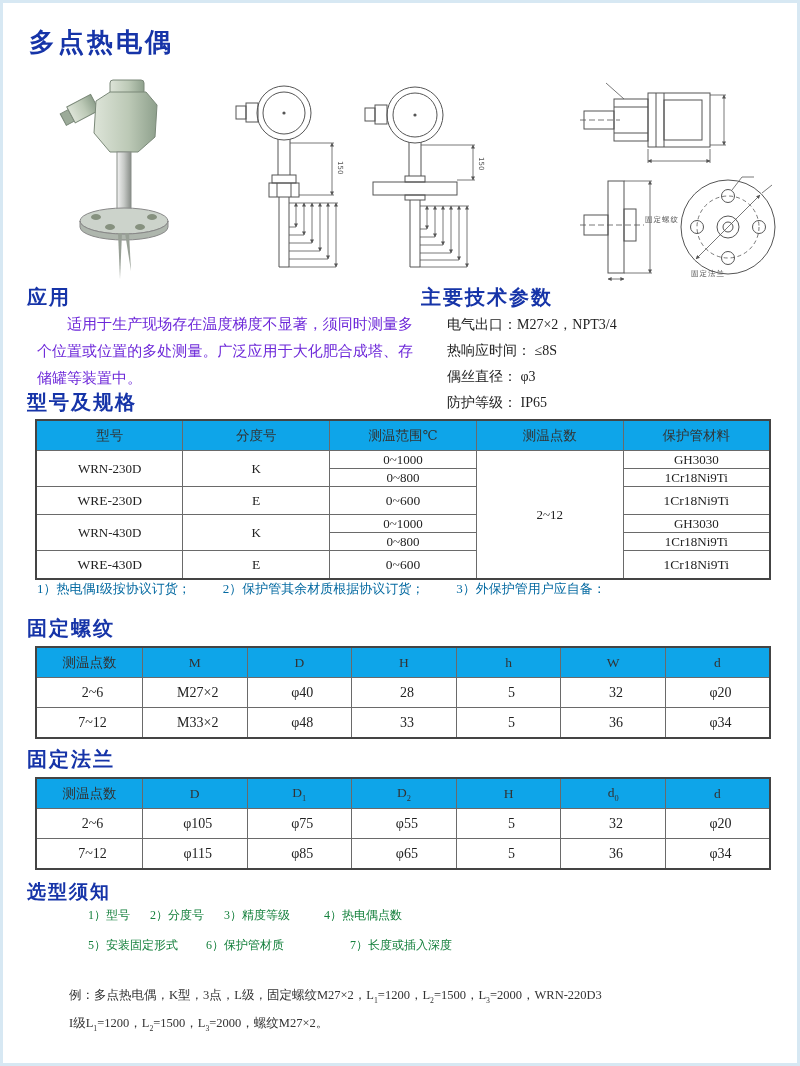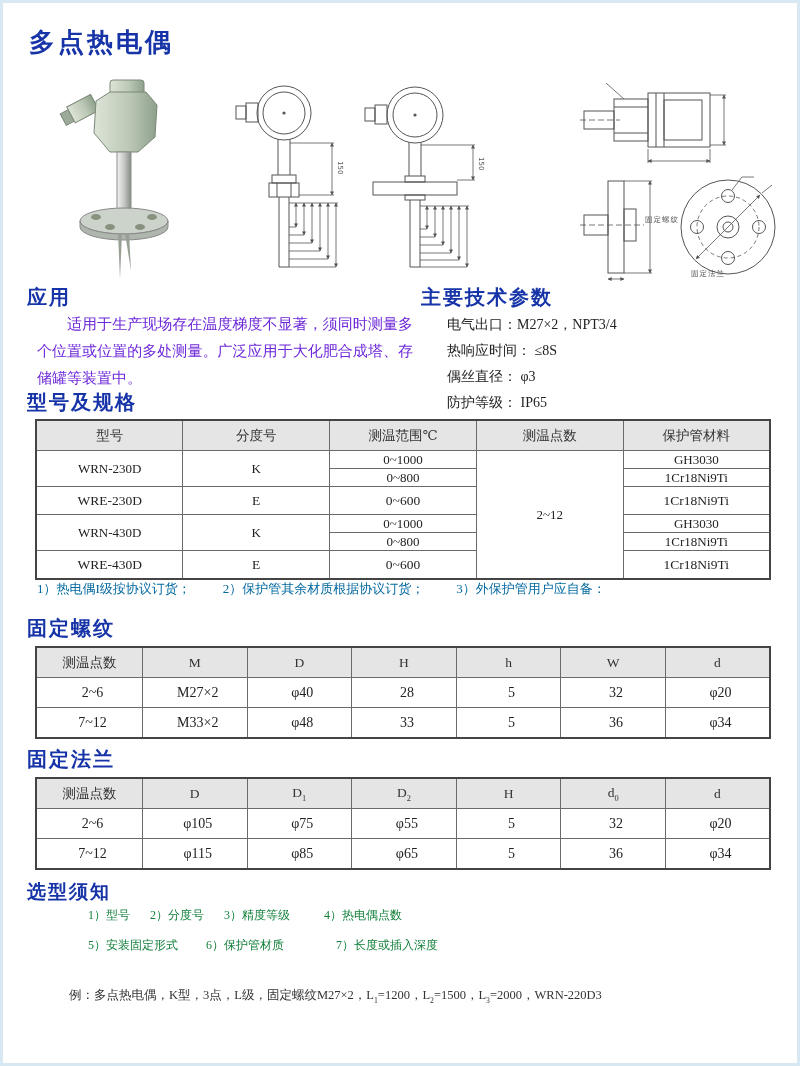--- a/index.html
+++ b/index.html
@@ -19,31 +19,31 @@
     top:308px;left:34px;width:376px;font-size:15px;line-height:27px;
     text-align:justify;text-indent:2em;color:#6d28d9;
   }
   #tech-list{top:309px;left:444px;font-size:14px;line-height:26px;color:#222;}
   #tech-list div{white-space:nowrap;}
   table{border-collapse:collapse;table-layout:fixed;width:736px;
     font-size:13.5px;color:#222;text-align:center;}
   table th,table td{border:1px solid #6a6a6a;font-weight:normal;padding:0 2px;
     vertical-align:middle;}
   table{border:2px solid #444;}
-  th{background:#e5e5e5;color:#333;height:29px;}
+  th{background:#0ea5e9;color:#333;height:29px;}
   .t2 td,.t3 td{height:29px;font-size:14px;padding-left:8px;}
   .t1 tr.sm td{height:17px;font-size:13px;}
   .t1 tr.bg td{height:27px;}
   #spec-notes{top:577px;left:34px;font-size:13px;color:#0369a1;white-space:nowrap;}
   #spec-notes span{margin-right:32px;}
   .sel-row{font-size:12px;color:#15803d;white-space:nowrap;}
   #sel-row1 span{margin-right:20px;}
   #sel-row1 span:nth-child(3){margin-right:34px;}
   #sel-row2 span{margin-right:28px;}
-  #sel-row2 span:nth-child(2){margin-right:52px;}
+  #sel-row2 span:nth-child(2){margin-right:66px;}
   #example{top:981px;left:66px;width:700px;font-size:12.5px;line-height:22px;color:#333;}
   sub{font-size:0.62em;}
   .cap{position:absolute;font-size:7.5px;color:#555;letter-spacing:1px;
     font-family:"Liberation Serif",serif;}
   svg{display:block;}
   svg .ln{stroke:#555;fill:none;stroke-width:1;}
   svg .dm{stroke:#555;fill:none;stroke-width:0.8;}
   svg text{font:7px "DejaVu Sans",sans-serif;fill:#555;}
 </style>
 </head>
@@ -339,13 +339,14 @@
 
 <div class="abs h-blue" style="top:876px;left:24px;font-size:19px;letter-spacing:2px;">选型须知</div>
 <div class="abs sel-row" id="sel-row1" style="top:904px;left:85px;">
   <span>1）型号</span><span>2）分度号</span><span>3）精度等级</span><span>4）热电偶点数</span>
 </div>
 <div class="abs sel-row" id="sel-row2" style="top:934px;left:85px;">
   <span>5）安装固定形式</span><span>6）保护管材质</span><span>7）长度或插入深度</span>
 </div>
 <div class="abs" id="example">
   <div><span>例：多点热电偶，K型，3点，L级，固定螺纹M27×2，L</span><sub>1</sub><span>=1200，L</span><sub>2</sub><span>=1500，L</span><sub>3</sub><span>=2000，WRN-220D3</span></div>
+  <div><span>I级L</span><sub>1</sub><span>=1200，L</span><sub>2</sub><span>=1500，L</span><sub>3</sub><span>=2000，螺纹M27×2。</span></div>
 </div>
 
 </body></html>

